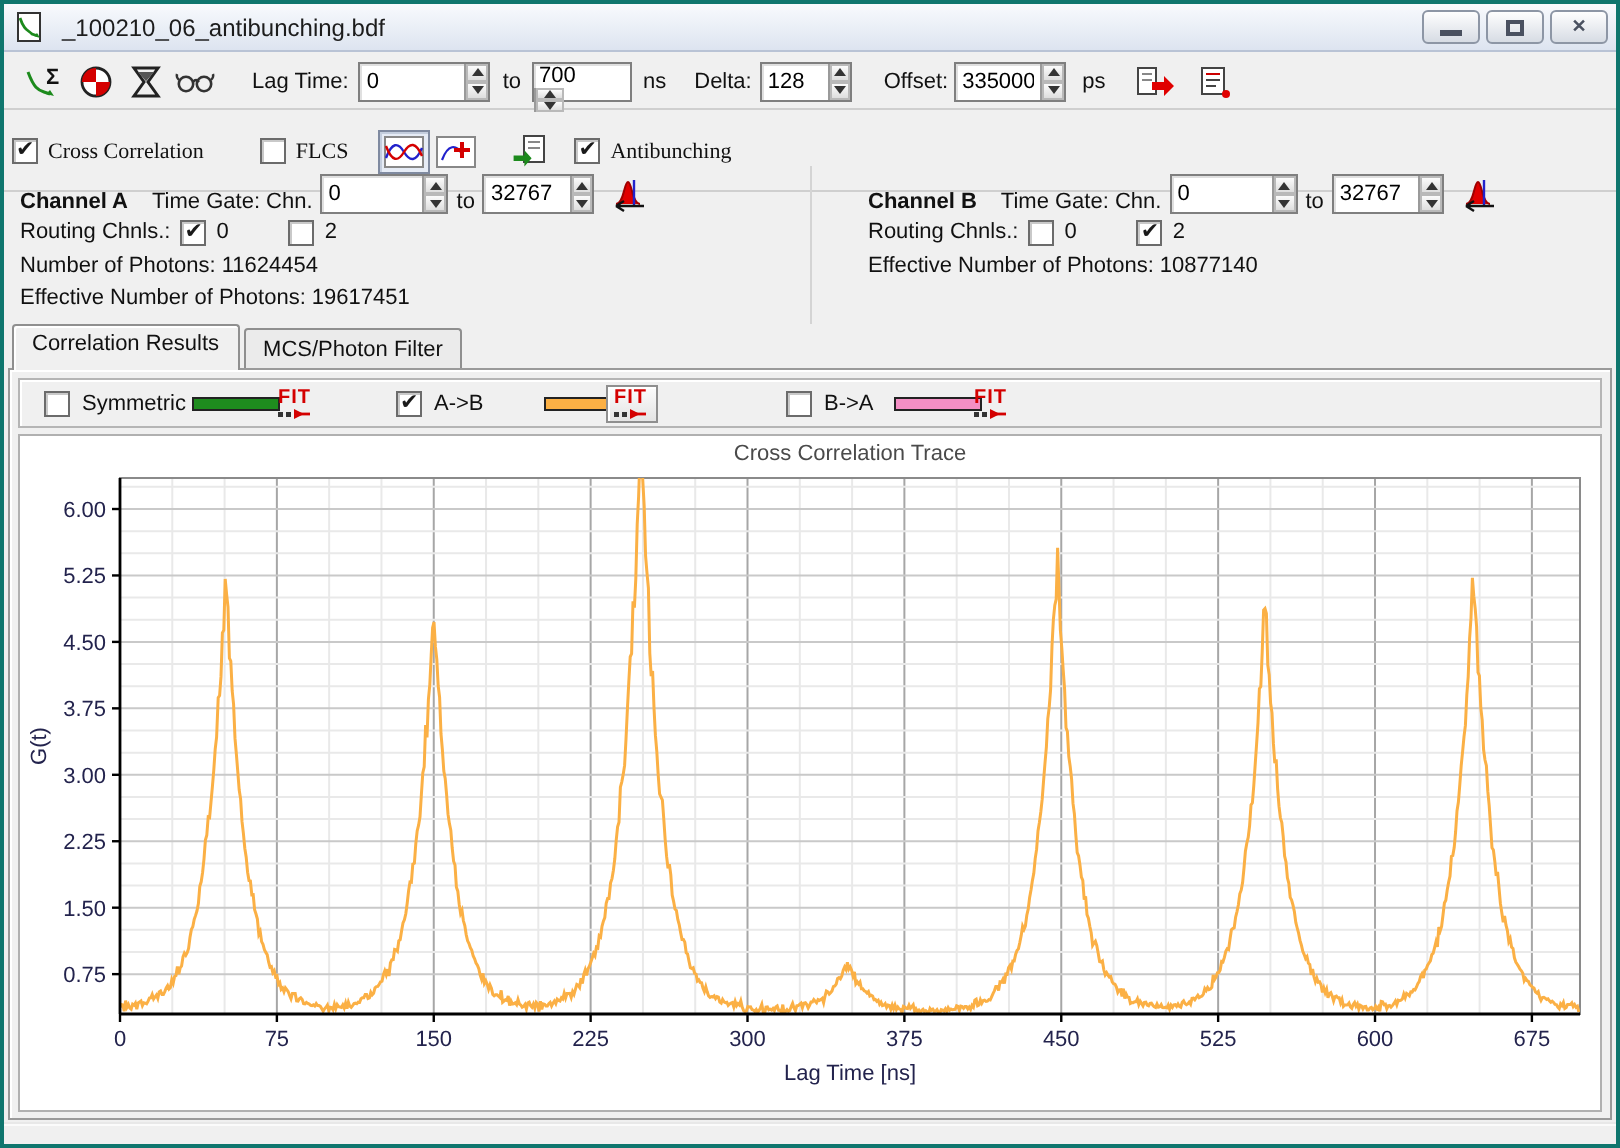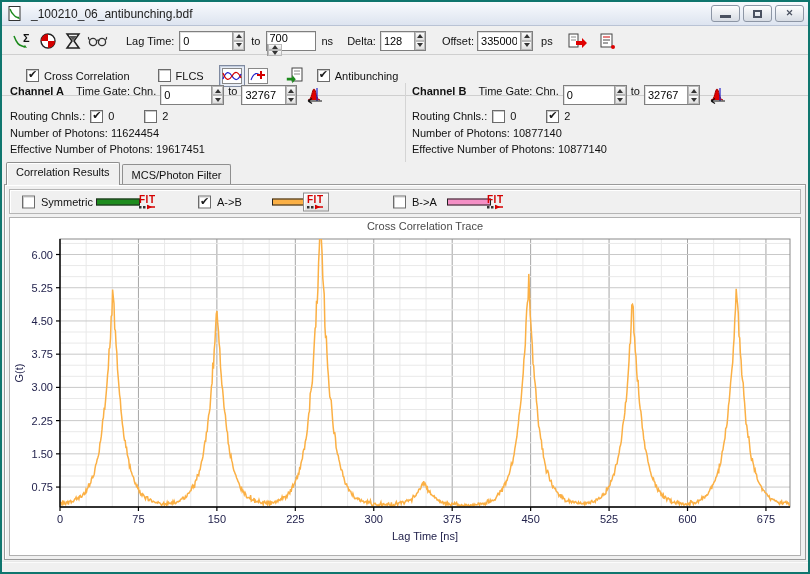--- a/index.html
+++ b/index.html
@@ -18,21 +18,21 @@
   .capbtns { position:absolute; right:4px; top:3px; display:flex; gap:3px; }
   .capbtn { width:29px; height:17px; border:1px solid #8d96a5; border-radius:3px;
     background:linear-gradient(#fefefe,#d7dce4); display:flex; align-items:center;
     justify-content:center; color:#4a5160; font-size:9px; font-weight:bold; line-height:1; }
   .capbtn .bar { width:11px; height:3px; background:#4a5160; margin-top:6px; }
   .capbtn .sq { width:9px; height:8px; border:2px solid #4a5160; }
   
   .tb1 { position:absolute; top:25px; left:0; right:0; height:28px;
     display:flex; align-items:center; padding-left:10px; border-bottom:1px solid #cfcfcf; }
   .tb2 { position:absolute; top:54px; left:0; right:0; height:40px;
-    display:flex; align-items:center; padding-left:24px; border-bottom:1px solid #cfcfcf; }
+    display:flex; align-items:center; padding-left:4px; border-bottom:1px solid #cfcfcf;font-family:Liberation Serif, serif; }
   .ticon { display:inline-flex; width:22px; height:20px; align-items:center;
     justify-content:center; margin-right:3px; }
   .tbtn { display:inline-flex; width:26px; height:22px; align-items:center; justify-content:center; }
   .tbtn.pressed { border:1px solid #7f8aa0; background:#e6ecf6;
     box-shadow:inset 1px 1px 0 #c4cede; }
   label.txt { white-space:nowrap; }
   
   .spin { display:inline-flex; height:20px; background:#fff; border:1px solid #7f7f7f;
     box-shadow:inset 1px 1px 0 rgba(0,0,0,.12); }
   .spin input { border:none; outline:none; font-family:"Liberation Sans",sans-serif;
@@ -45,22 +45,22 @@
   
   .cb { display:inline-block; width:13px; height:13px; background:#fff;
     border:1px solid #6b6b6b; box-shadow:inset 1px 1px 0 #c9c9c9; position:relative;
     vertical-align:middle; flex:none; }
   .cb.checked::after { content:"✔"; position:absolute; left:1px; top:-2px;
     font-size:11px; color:#1a1a1a; }
   .cbrow { display:inline-flex; align-items:center; gap:5px; }
   
   .channels { position:absolute; top:81px; left:0; right:0; height:79px; display:flex; }
   .chan { width:50%; padding:2px 0 0 8px; position:relative; }
-  .chan + .chan { border-left:1px solid #d4d4d4; padding-left:6px; }
-  .chan .r1 { display:flex; align-items:flex-start; height:22px; }
+  .chan + .chan { border-left:1px solid #d4d4d4; padding-left:28px; }
+  .chan .r1 { display:flex; align-items:flex-end; height:22px; }
   .chan .r2 { display:flex; align-items:center; height:18px; }
   .chan .r3, .chan .r4 { height:16px; line-height:16px; }
   .bold { font-weight:bold; }
   
   .tabbar { position:absolute; top:160px; left:0; right:0; height:23px; padding-left:4px; }
   .tab { display:inline-block; padding:3px 9px 0 9px; height:23px;
     border:1px solid #8f8f8f; border-bottom:none; border-radius:2px 2px 0 0;
     background:#f0f0f0; position:relative; margin-right:2px; }
   .tab.active { z-index:3; box-shadow:inset 1px 1px 0 #fff; }
   .tab.inactive { height:21px; margin-top:2px; vertical-align:bottom; background:#ebebeb; padding-top:4px; }
@@ -333,21 +333,20 @@
         <label class="txt">Routing Chnls.:</label>
         <span class="cbrow" style="margin-left:5px;">
           <span class="cb"></span>
           <span>0</span>
         </span>
         <span class="cbrow" style="margin-left:30px;">
           <span class="cb checked"></span>
           <span>2</span>
         </span>
       </div>
-      <div class="r3">Number of Photons: 10877140</div>
       <div class="r4">Effective Number of Photons: 10877140</div>
     </div>
   </div>
 
   <div class="tabbar">
     <span class="tab active">Correlation Results</span><span class="tab inactive">MCS/Photon Filter</span>
   </div>
 
   <div class="tabpanel">
 

